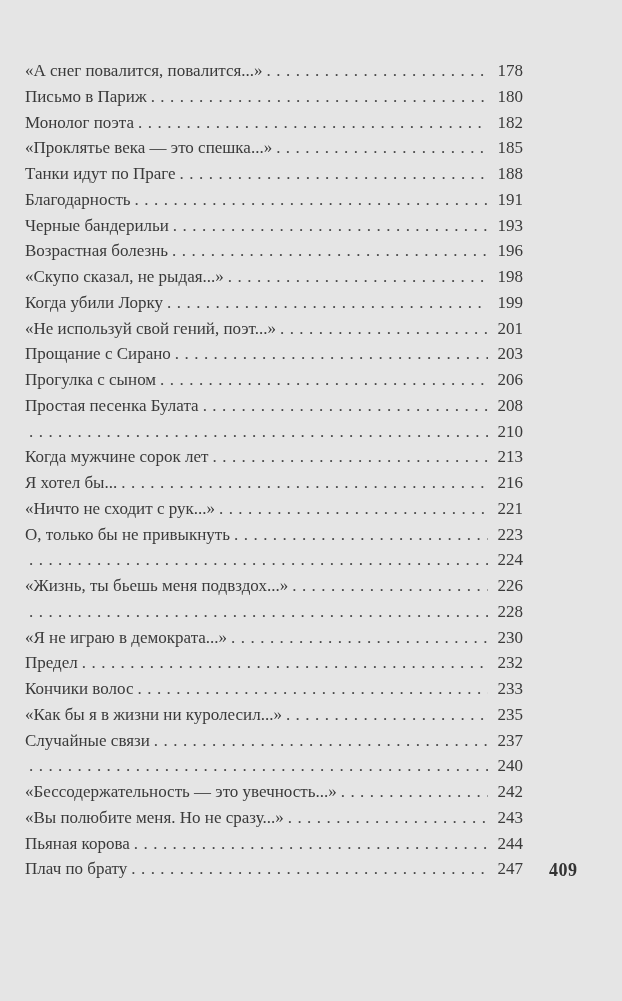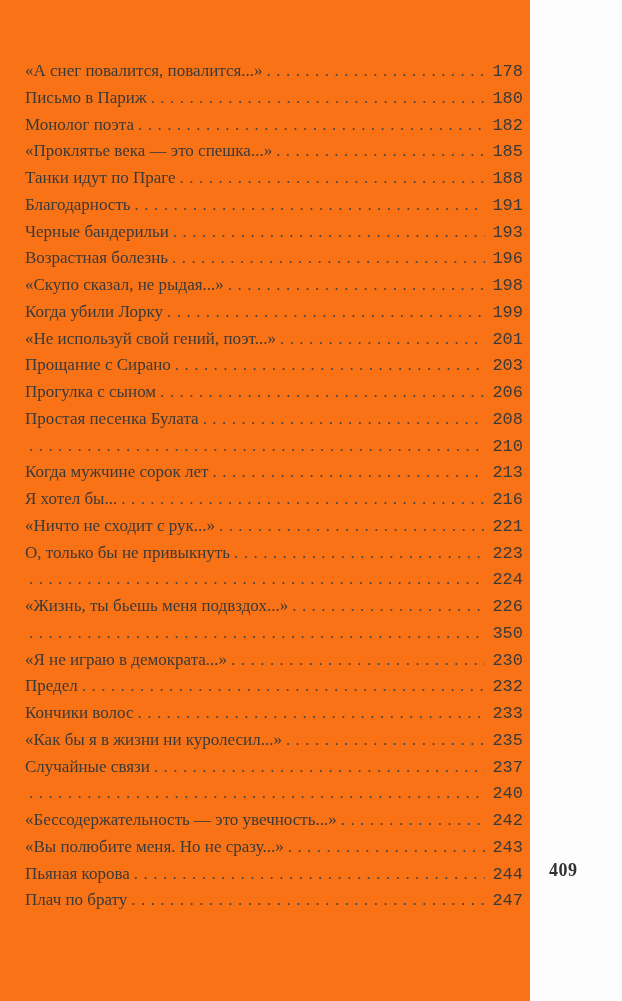--- a/index.html
+++ b/index.html
@@ -9,23 +9,23 @@
   body {
     width: 622px;
     height: 1001px;
     background: #fdfdfd;
     font-family: "Liberation Serif", "DejaVu Serif", serif;
     color: #3a3a3a;
     overflow: hidden;
   }
   .page {
     position: relative;
-    width: 530px;
+    width: 622px;
     height: 1001px;
-    background: #f97316;
+    background: #e5e5e5;
   }
   .toc {
     position: absolute;
     left: 25px;
     top: 58px;
     width: 498px;
   }
   .toc-row {
     display: flex;
     align-items: baseline;
@@ -42,22 +42,21 @@
     white-space: nowrap;
     letter-spacing: 0.6px;
     padding-left: 4px;
     color: #474747;
   }
   .toc-page {
     flex: 0 0 auto;
     white-space: nowrap;
     padding-left: 7px;
     min-width: 28px;
-    text-align: center;
-    font-family: Liberation Mono, monospace;
+    text-align: right;
   }
   .folio {
     position: absolute;
     left: 549px;
     top: 859.5px;
     font-size: 18px;
     font-weight: 700;
     line-height: 20px;
     color: #333333;
     letter-spacing: 0.5px;
@@ -166,21 +165,21 @@
         <span class="toc-dots">. . . . . . . . . . . . . . . . . . . . . . . . . . . . . . . . . . . . . . . . . . . . . . . . . . . . . . . . . . . . . . . . . . . . . . </span>
         <span class="toc-page">224</span>
       </div>
       <div class="toc-row">
         <span class="toc-title">«Жизнь, ты бьешь меня подвздох...»</span>
         <span class="toc-dots">. . . . . . . . . . . . . . . . . . . . . . . . . . . . . . . . . . . . . . . . . . . . . . . . . . . . . . . . . . . . . . . . . . . . . . </span>
         <span class="toc-page">226</span>
       </div>
       <div class="toc-row">
         <span class="toc-dots">. . . . . . . . . . . . . . . . . . . . . . . . . . . . . . . . . . . . . . . . . . . . . . . . . . . . . . . . . . . . . . . . . . . . . . </span>
-        <span class="toc-page">350</span>
+        <span class="toc-page">228</span>
       </div>
       <div class="toc-row">
         <span class="toc-title">«Я не играю в демократа...»</span>
         <span class="toc-dots">. . . . . . . . . . . . . . . . . . . . . . . . . . . . . . . . . . . . . . . . . . . . . . . . . . . . . . . . . . . . . . . . . . . . . . </span>
         <span class="toc-page">230</span>
       </div>
       <div class="toc-row">
         <span class="toc-title">Предел</span>
         <span class="toc-dots">. . . . . . . . . . . . . . . . . . . . . . . . . . . . . . . . . . . . . . . . . . . . . . . . . . . . . . . . . . . . . . . . . . . . . . </span>
         <span class="toc-page">232</span>

